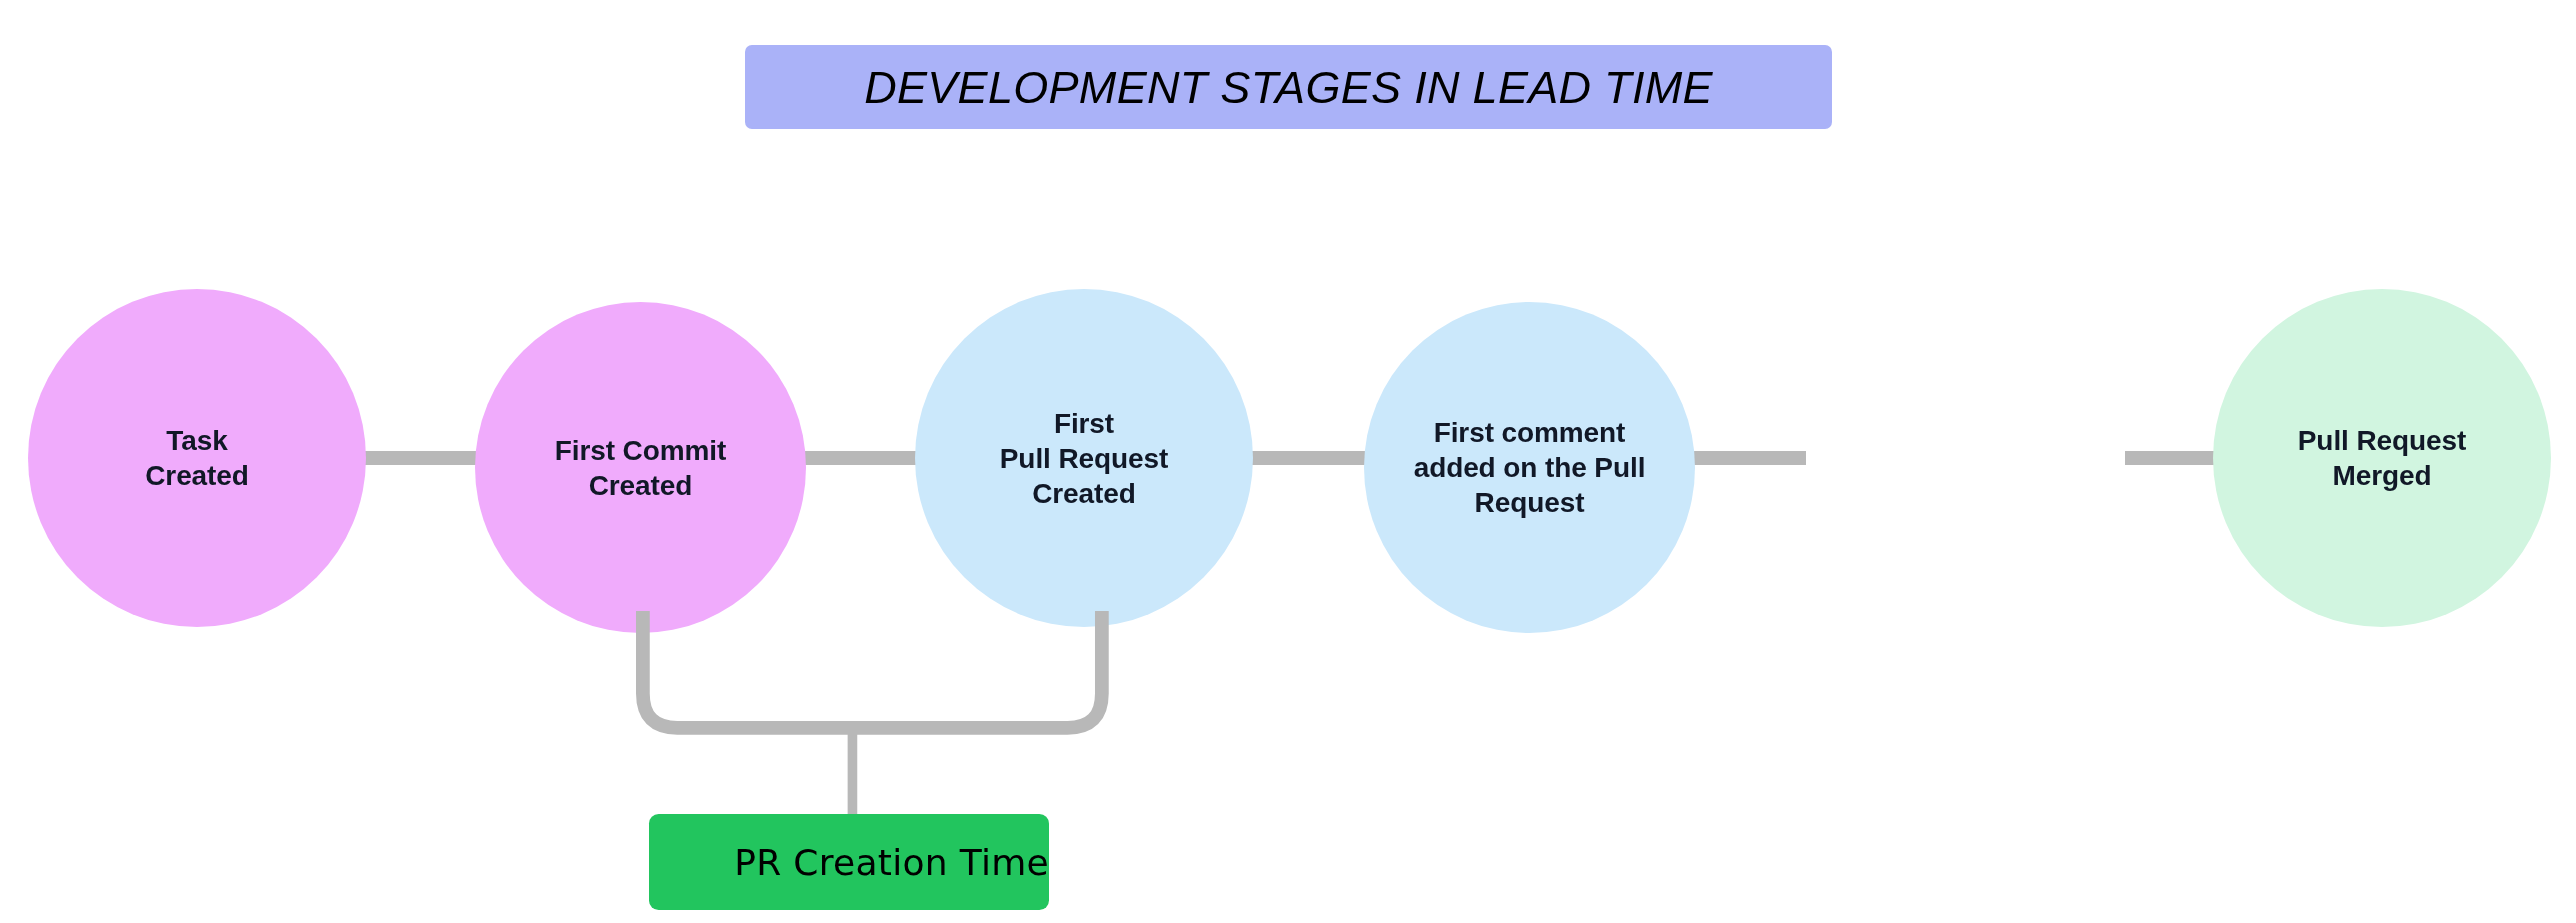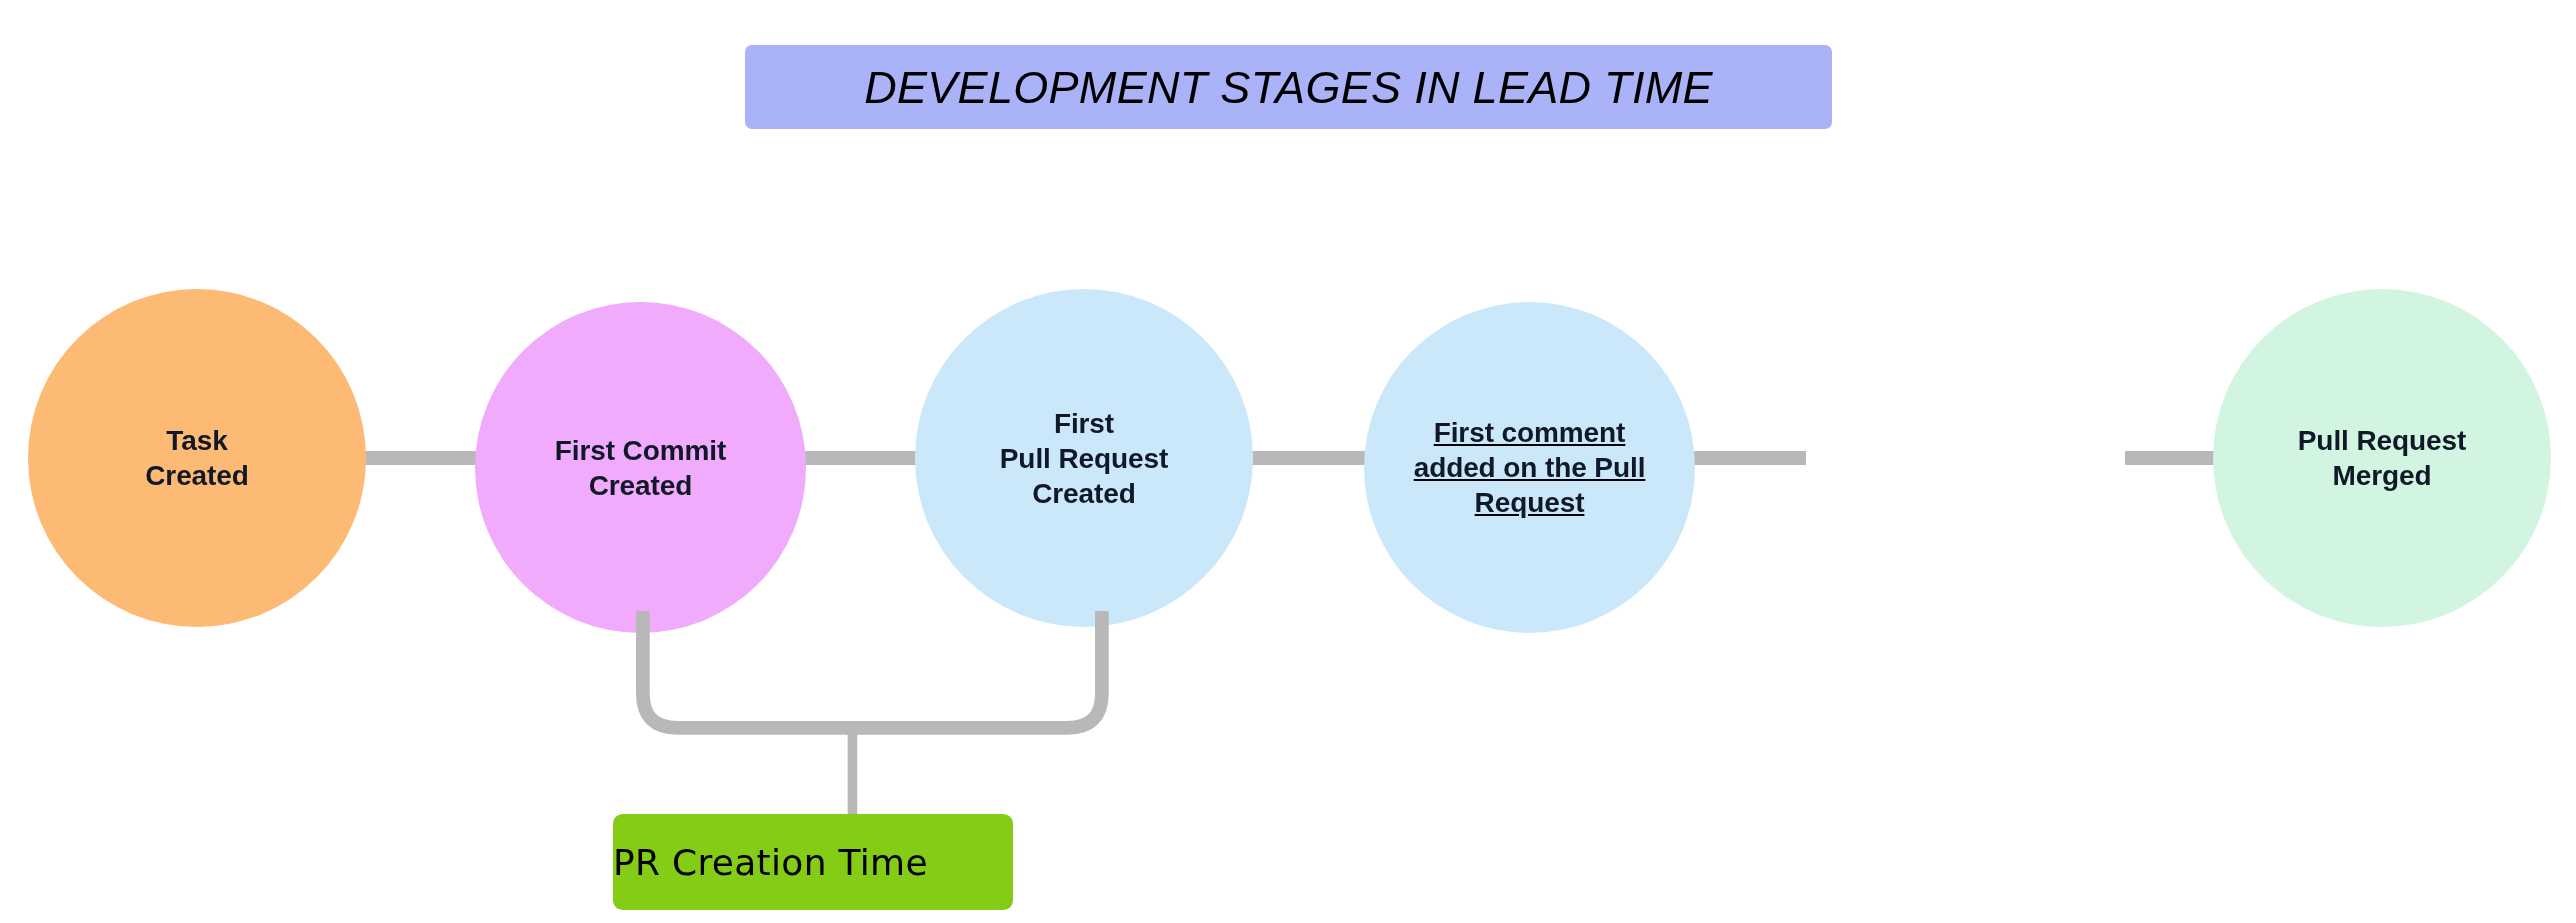--- a/index.html
+++ b/index.html
@@ -64,24 +64,24 @@
     color: #111827;
     line-height: 1.25;
     white-space: pre-line;
     letter-spacing: -0.1px;
   }
   .node-label.wide {
     width: 323px;
   }
 
   
-  #node-task-created    { left: 28px;   top: 289px; width: 338px; height: 338px; background: #fdba74; }
+  #node-task-created    { left: 28px;   top: 289px; width: 338px; height: 338px; background: #f0abfc; }
   #node-first-commit    { left: 475px;  top: 302px; width: 331px; height: 331px; background: #f0abfc; }
   #node-first-pr        { left: 915px; top: 289px; width: 338px; height: 338px; background: #cbe8fb; }
-  #node-first-comment   { left: 1364px; top: 302px; width: 331px; height: 331px; background: #cbe8fb; text-decoration: underline; }
+  #node-first-comment   { left: 1364px; top: 302px; width: 331px; height: 331px; background: #cbe8fb; }
   #node-first-approval  { left: 1800px; top: 302px; width: 331px; height: 331px; background: #cbe8fb; }
   #node-pr-merged       { left: 2213px; top: 289px; width: 338px; height: 338px; background: #d1f5e0; }
 
   
   .connector-h {
     position: absolute;
     height: 13.7px;
     background: #b8b8b8;
     top: 451px;
   }
@@ -98,29 +98,29 @@
     top: 611px;
     width: 495px;
     height: 213px;
     pointer-events: none;
   }
   #pr-bracket svg { display: block; }
 
   
   #pr-creation-time-box {
     position: absolute;
-    left: 613px;
+    left: 649px;
     top: 814px;
     width: 400px;
     height: 96px;
-    background: #84cc16;
+    background: #22c55e;
     border-radius: 9.6px;
     display: flex;
     align-items: center;
-    justify-content: flex-start;
+    justify-content: flex-end;
     box-sizing: border-box;
   }
   #pr-creation-time-box .box-text {
     font-size: 36px;
     font-weight: 400;
     color: #000000;
     white-space: nowrap;
     font-family: "DejaVu Sans", sans-serif;
     letter-spacing: 0.3px;
   }

